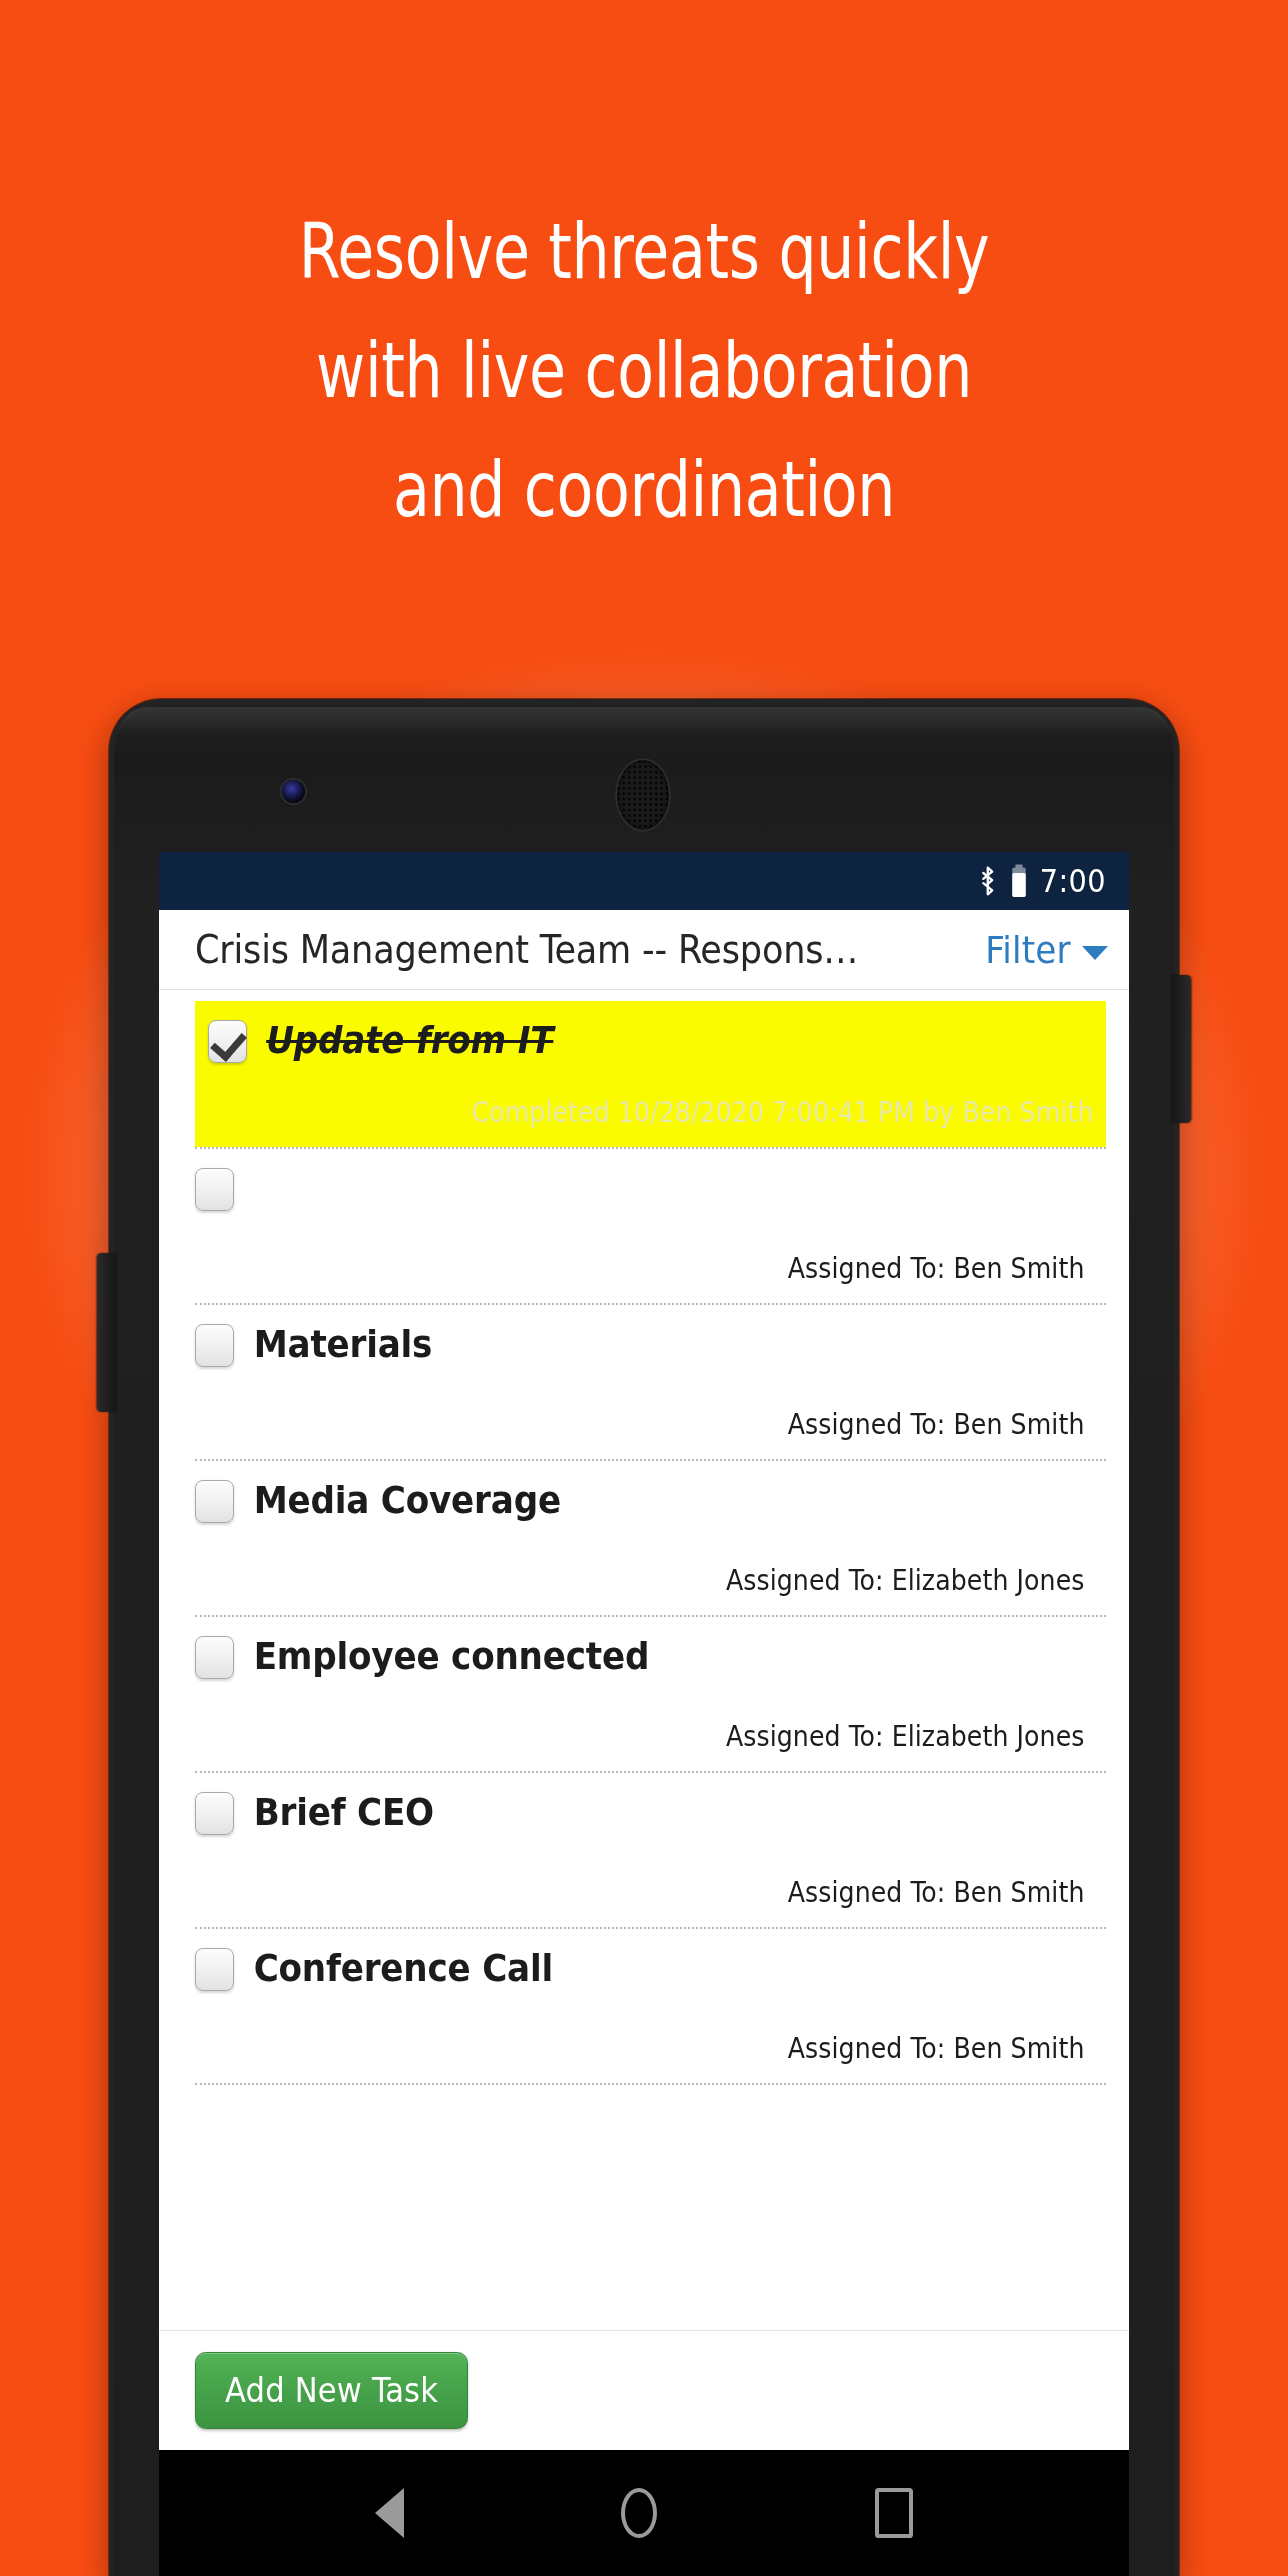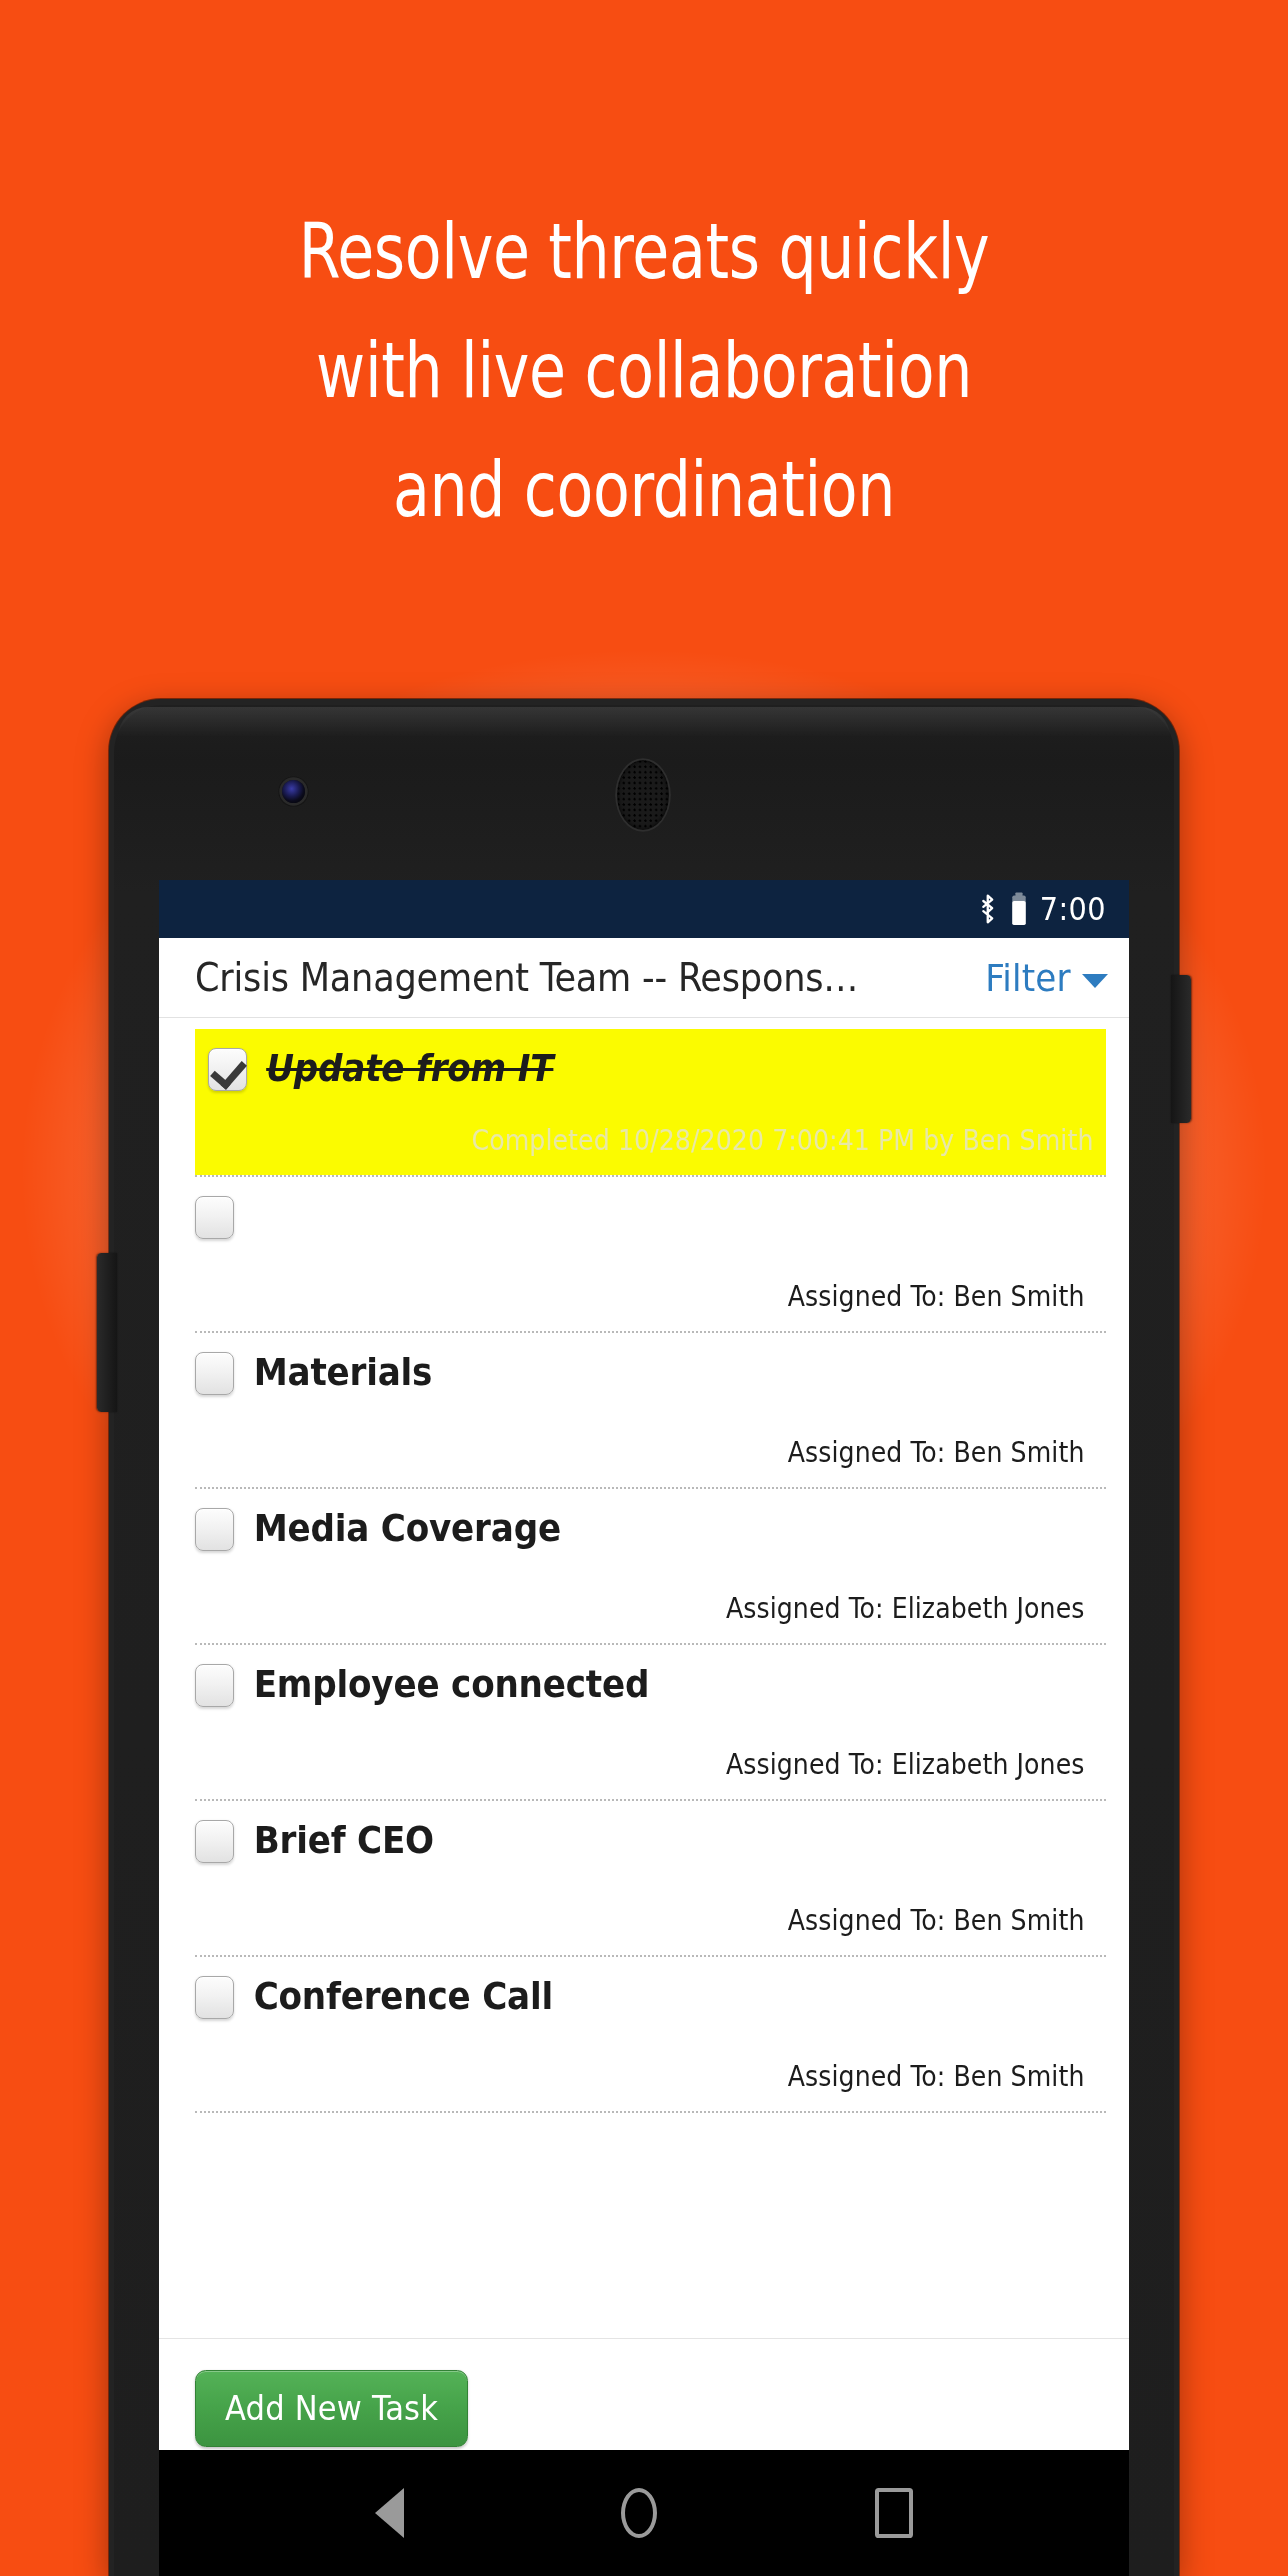--- a/index.html
+++ b/index.html
@@ -127,21 +127,20 @@
   #screen {
     position: absolute;
     left: 159px;
     top: 852px;
     width: 970px;
     height: 1598px;
     background: #ffffff;
     overflow: hidden;
     display: flex;
     flex-direction: column;
-    margin-top: 28px;
   }
 
   
   #statusbar {
     height: 58px;
     background: #0d2340;
     display: flex;
     align-items: center;
     justify-content: flex-end;
     padding-right: 23px;
@@ -287,21 +286,21 @@
 
   .divider {
     height: 0;
     border-top: 2.7px dotted #b9b9b9;
     margin: 0 23px 0 36px;
   }
 
   
   #footer {
     flex: 0 0 auto;
-    height: 140px;
+    height: 120px;
     background: #ffffff;
     border-top: 1.8px solid #e4e4e4;
     display: flex;
     align-items: center;
     padding: 0 23px 0 36px;
   }
   #add-task-btn {
     flex: 0 0 auto;
     background: linear-gradient(180deg, #54b257 0%, #46a34a 48%, #3c9440 100%);
     border: 0.9px solid #338236;

